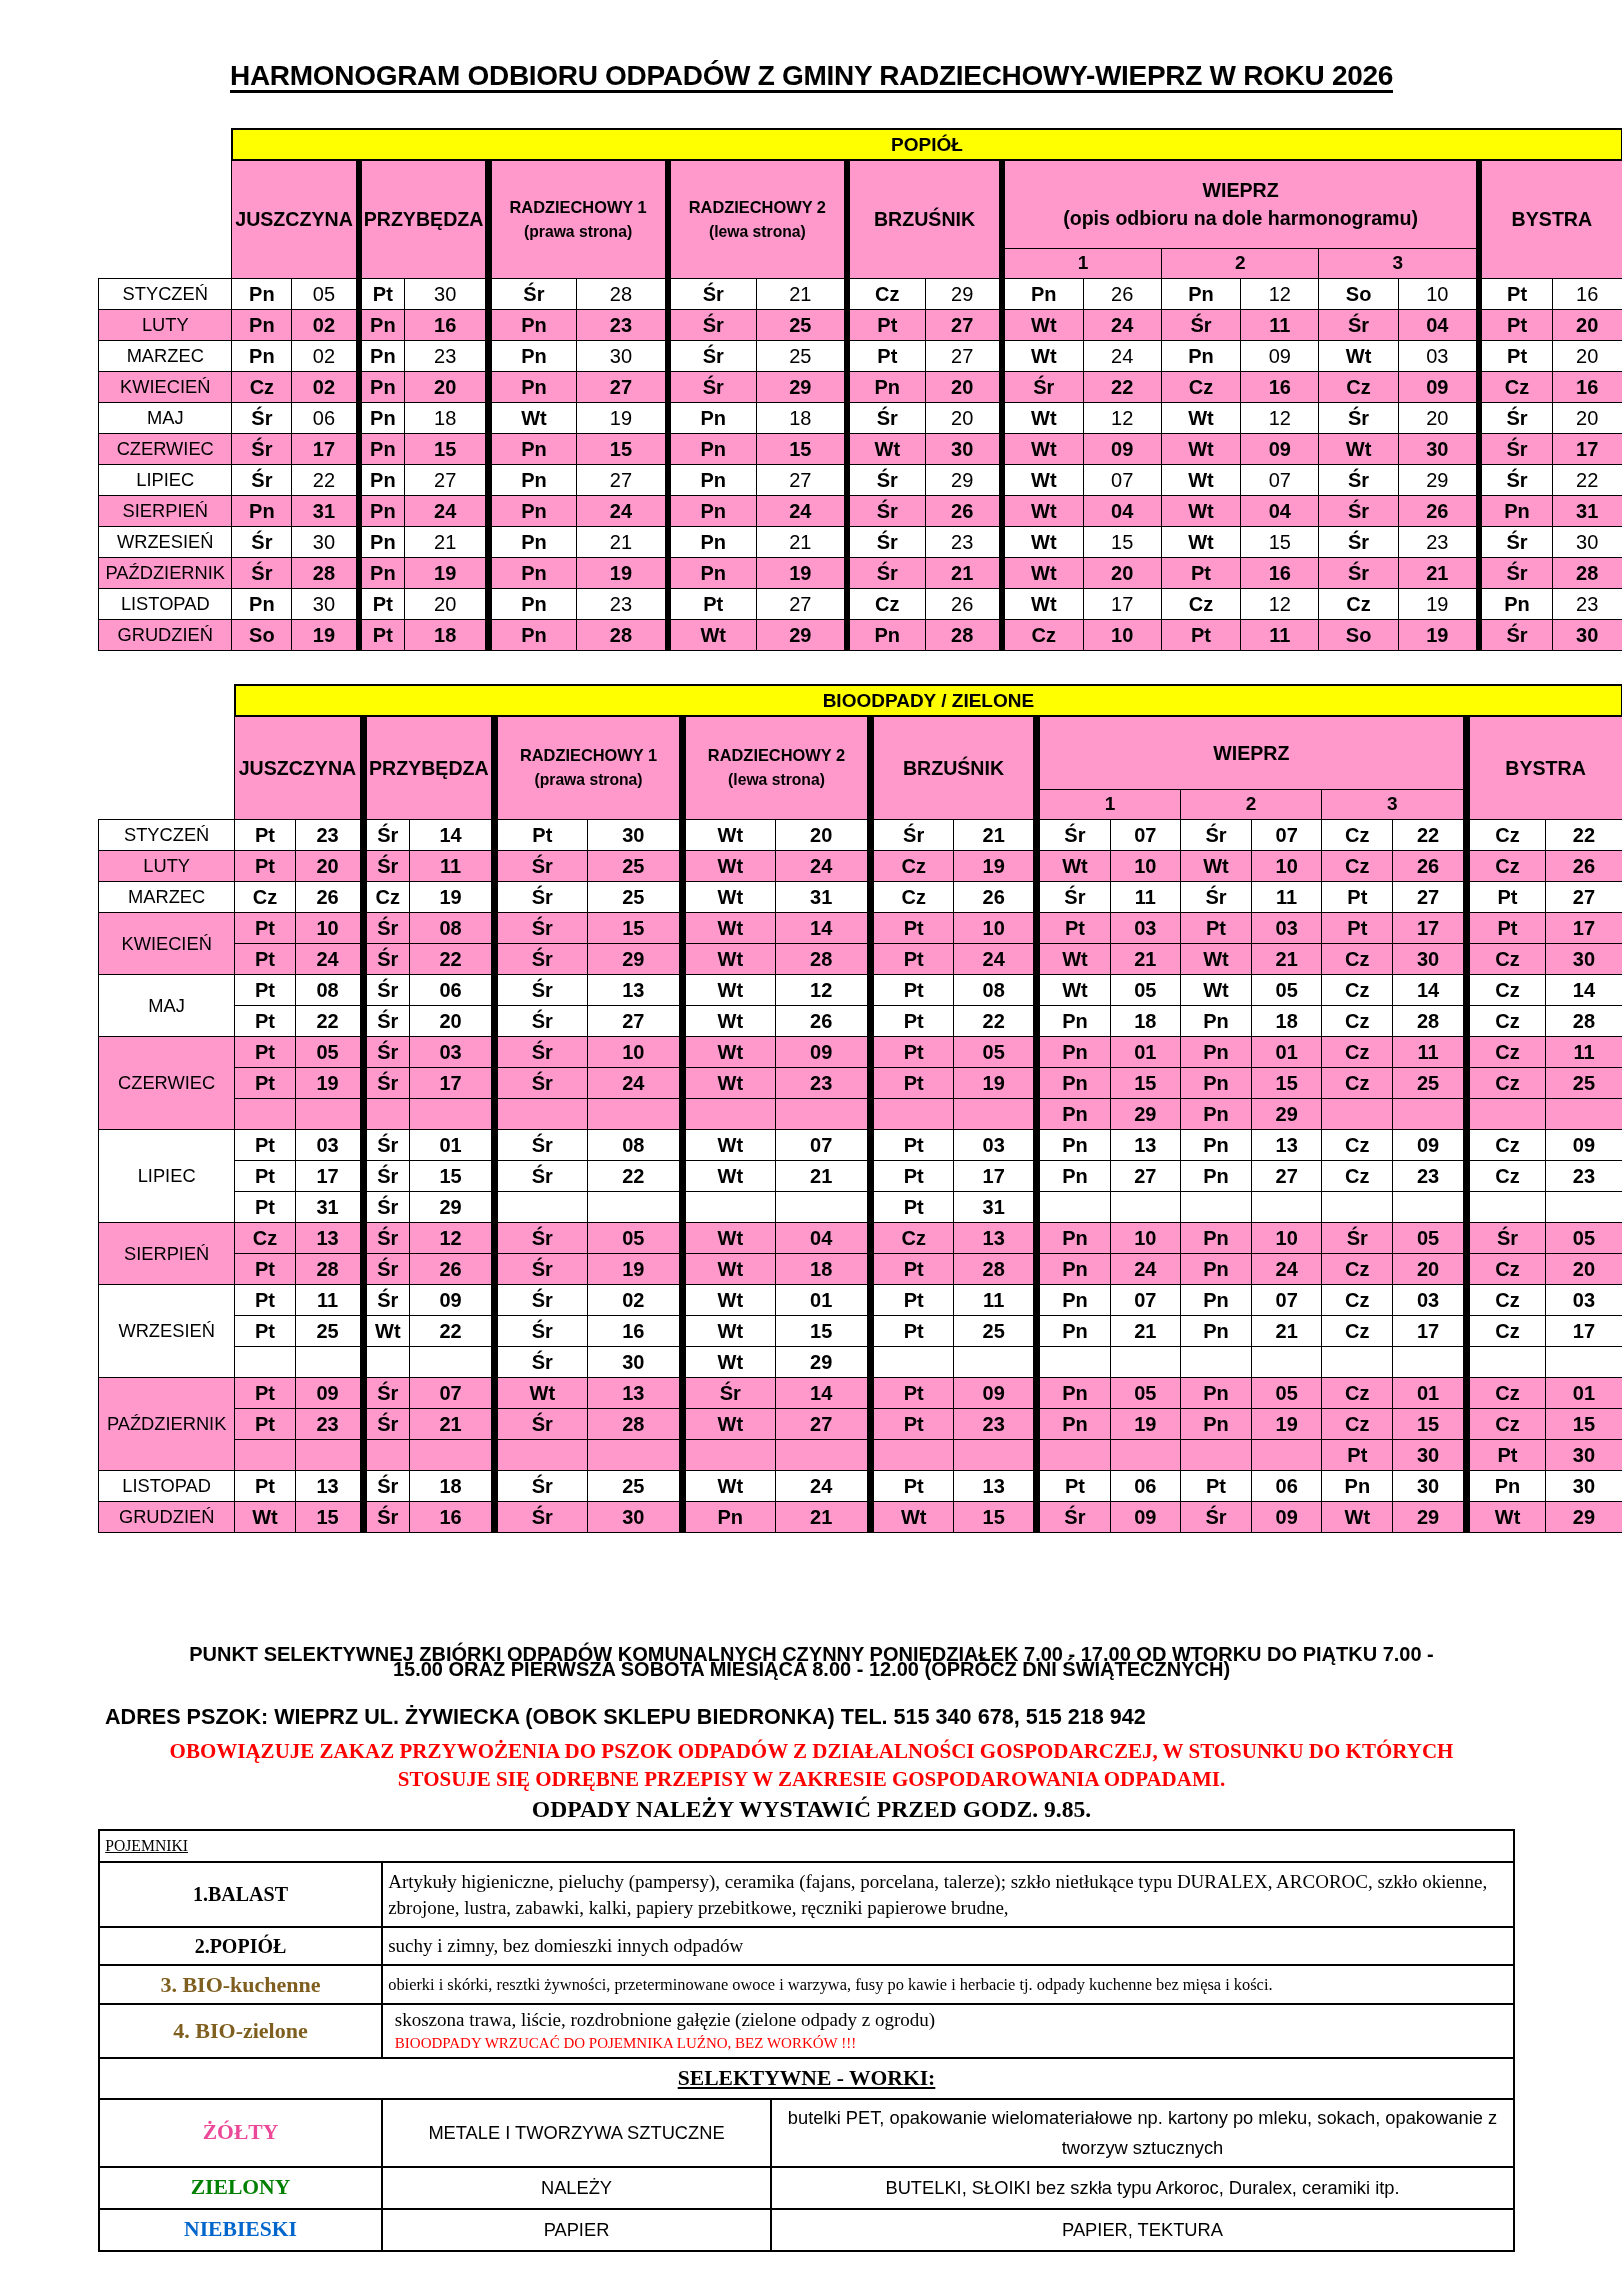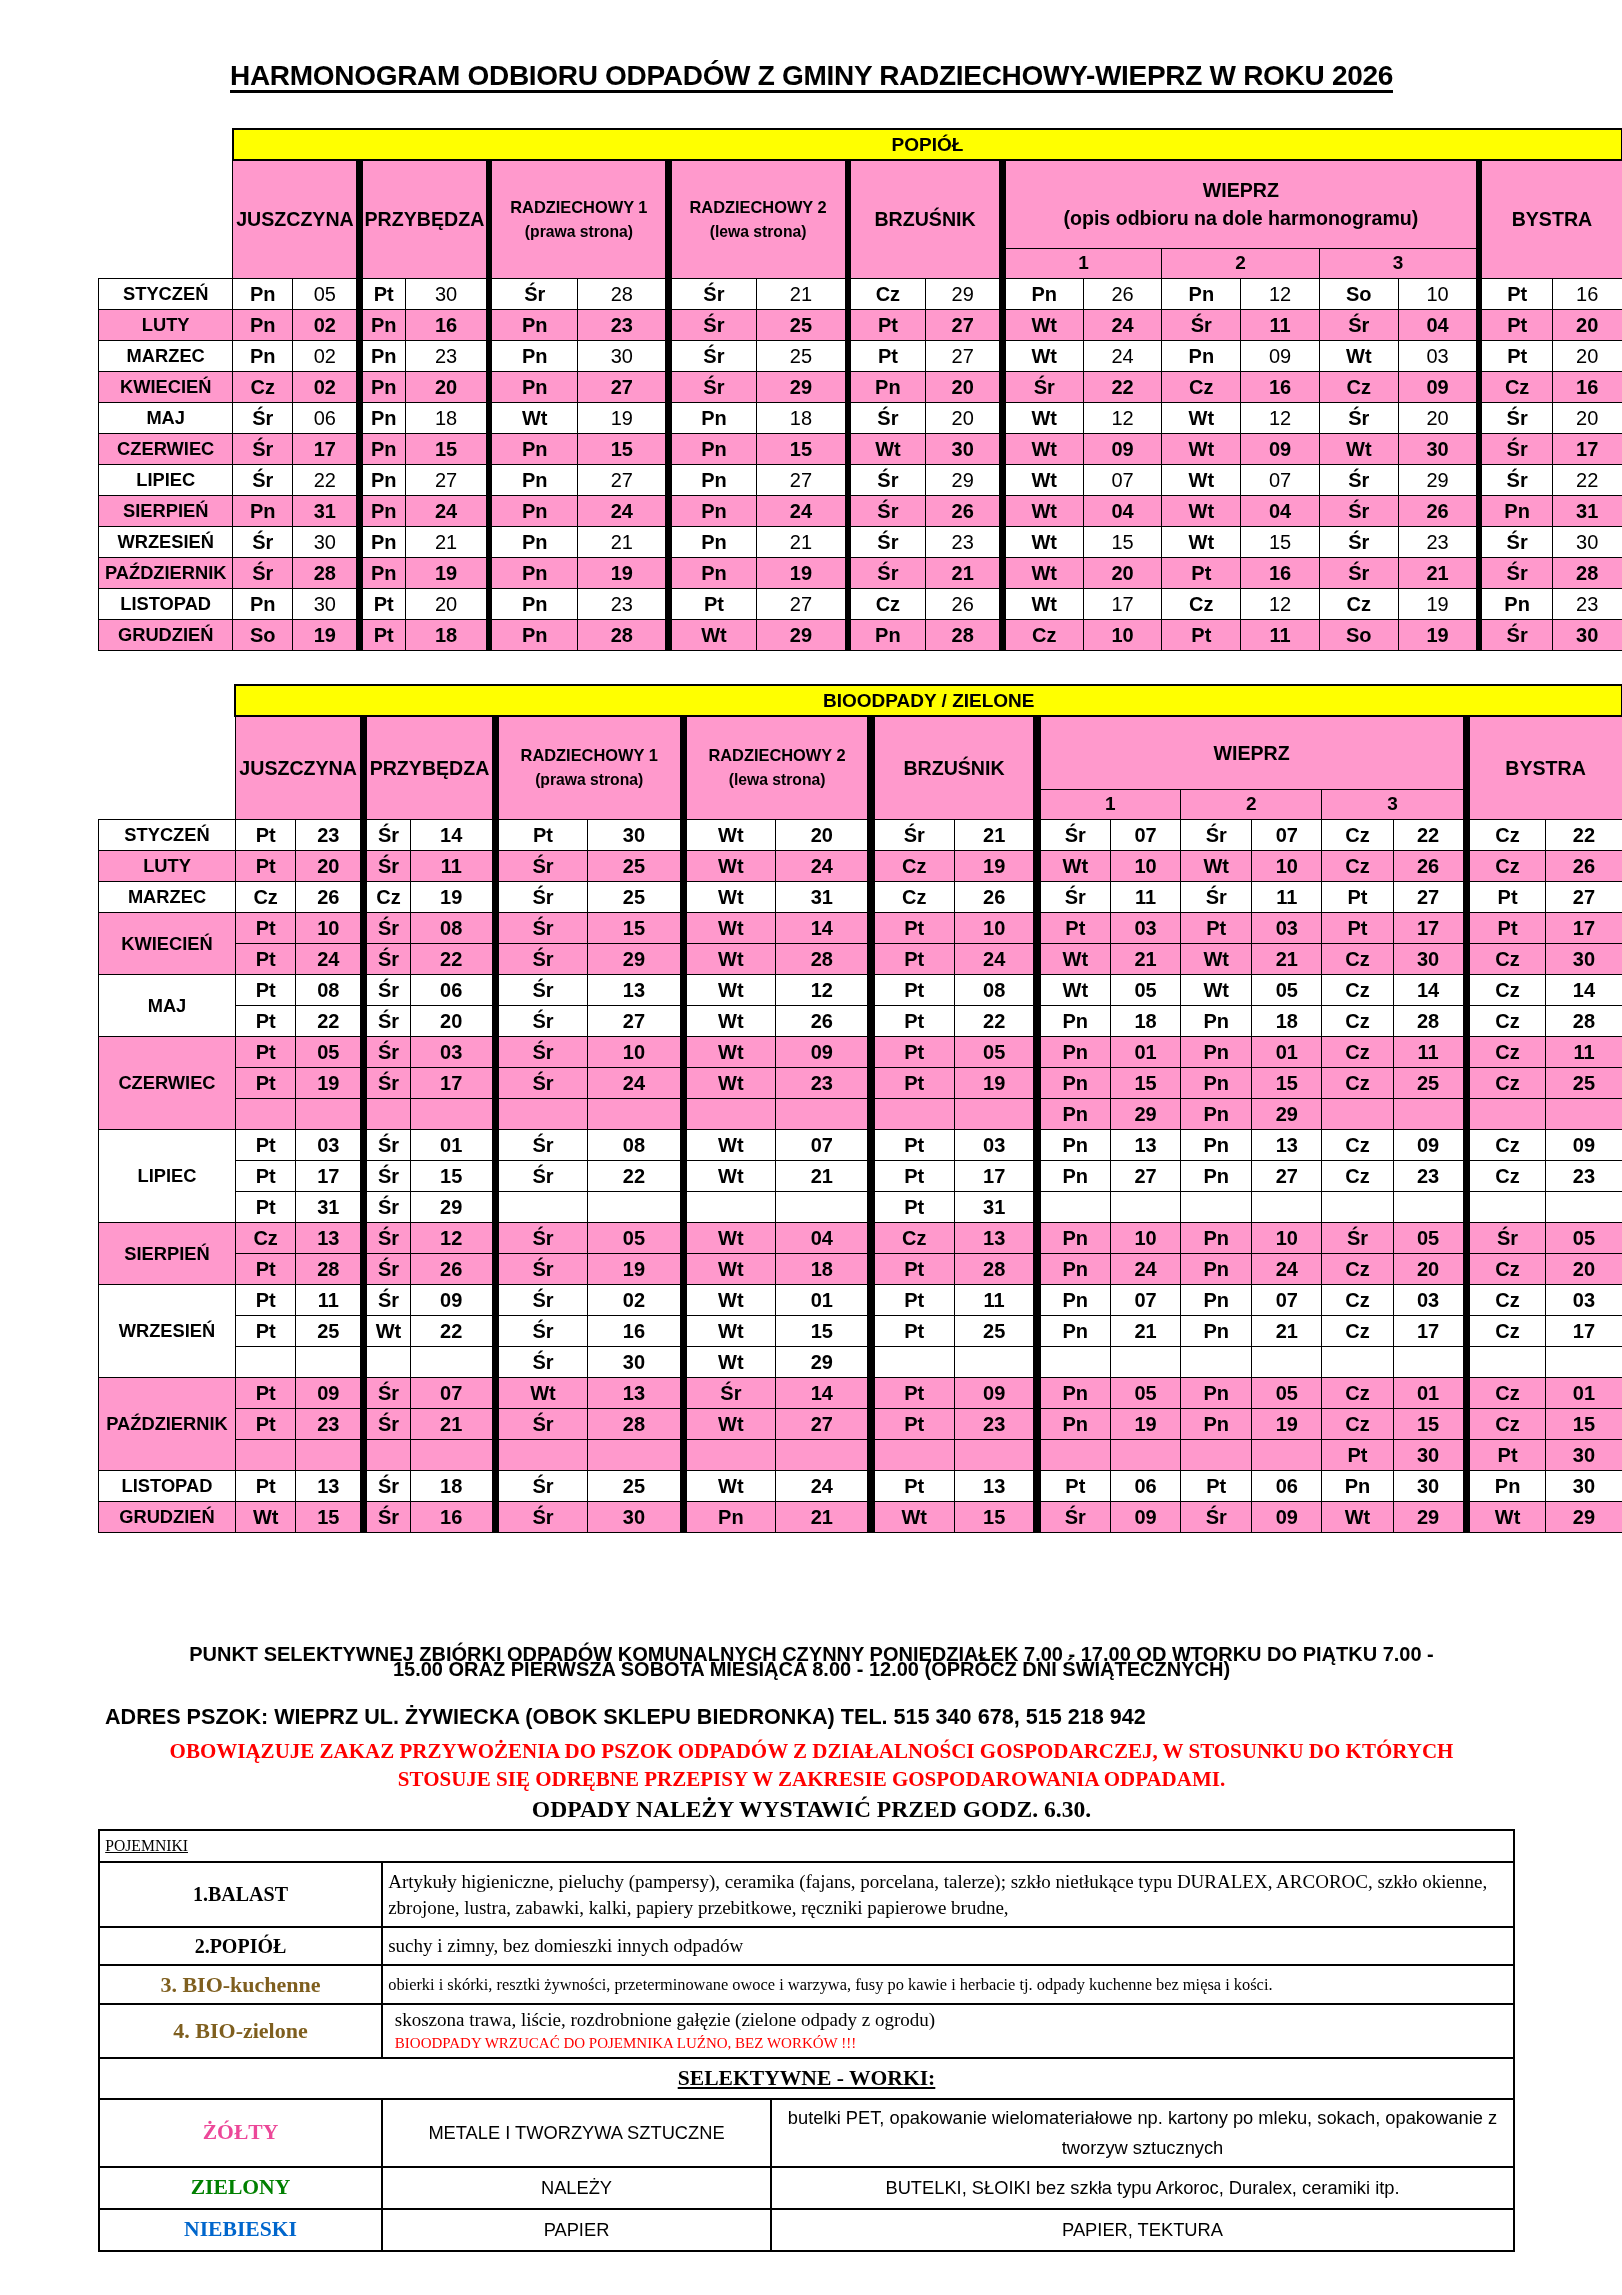--- a/index.html
+++ b/index.html
@@ -7,21 +7,21 @@
   .title{position:absolute;left:0;top:60px;width:1623px;text-align:center;font-family:"Liberation Sans",sans-serif;font-weight:bold;font-size:28px;text-decoration:underline;text-decoration-thickness:2.6px;text-underline-offset:5.2px;letter-spacing:-0.3px;}
   table.sched{position:absolute;left:98px;border-collapse:collapse;table-layout:fixed;font-family:"Liberation Sans",sans-serif;}
   table.sched td{border:1.3px solid #000;text-align:center;vertical-align:middle;padding:0;font-size:20px;height:30px;overflow:hidden;white-space:nowrap;}
   table.sched td.blank{border:none;background:transparent;}
   table.sched td.cat{background:#ffff00;font-weight:bold;font-size:19px;height:29px;border:2px solid #000;}
   table.sched td.hdr{background:#ff99cc;font-weight:bold;font-size:19.6px;line-height:1.45;}
   table.sched td.hdr .sub{font-size:15.7px;}
   table.sched td.hdr.small{font-size:16.4px;}
   table.sched td.num{background:#ff99cc;font-weight:bold;font-size:19px;height:26px;}
   table.sched td.sep{background:#000;border:none;width:7.9px;padding:0;}
-  table.sched td.month{font-weight:bold;font-size:18.3px;text-align:center;}
+  table.sched td.month{font-weight:normal;font-size:18.3px;text-align:center;}
   table.sched td.day{font-weight:bold;}
   tr.w td.cell,tr.w td.month{background:#ffffff;}
   tr.p td.cell,tr.p td.month{background:#ff99cc;}
   tr.p td.date{font-weight:bold;}
   tr.w td.date{font-weight:normal;}
   table.bio td.date{font-weight:bold !important;}
   tr.p td.month.w, td.month.w{background:#fff;}
   td.month.p{background:#ff99cc !important;}
   td.month.w{background:#ffffff !important;}
   .info{position:absolute;left:0;width:1623px;text-align:center;font-weight:bold;font-size:20px;font-family:"Liberation Sans",sans-serif;}
@@ -1094,21 +1094,21 @@
         <td class="cell date">29</td>
       </tr>
     </tbody>
 </table>
 
 <div class="info" style="top:1623px;margin-top:20px;">PUNKT SELEKTYWNEJ ZBIÓRKI ODPADÓW KOMUNALNYCH CZYNNY PONIEDZIAŁEK 7.00 - 17.00   OD WTORKU DO PIĄTKU  7.00 -</div>
 <div class="info" style="top:1658px;">15.00   ORAZ   PIERWSZA   SOBOTA   MIESIĄCA    8.00 - 12.00  (OPRÓCZ DNI ŚWIĄTECZNYCH)</div>
 <div class="addr" style="top:1704px;">ADRES PSZOK:   WIEPRZ UL. ŻYWIECKA (OBOK SKLEPU BIEDRONKA)   TEL. 515 340 678,  515 218 942</div>
 <div class="red" style="top:1737px;">OBOWIĄZUJE ZAKAZ PRZYWOŻENIA DO PSZOK ODPADÓW Z DZIAŁALNOŚCI GOSPODARCZEJ, W STOSUNKU DO KTÓRYCH</div>
 <div class="red" style="top:1765px;">STOSUJE SIĘ ODRĘBNE PRZEPISY W ZAKRESIE GOSPODAROWANIA ODPADAMI.</div>
-<div class="deadline" style="top:1796px;">ODPADY NALEŻY WYSTAWIĆ PRZED GODZ. 6.30.</div>
+<div class="deadline" style="top:1796px;">ODPADY NALEŻY WYSTAWIĆ PRZED GODZ. 9.85.</div>
 
 <table class="legend">
   <colgroup>
       <col style="width:283px">
       <col style="width:389px">
       <col style="width:743px">
     </colgroup>
   <tbody>
       <tr>
     <td class="lg-head" colspan="3">POJEMNIKI</td>

